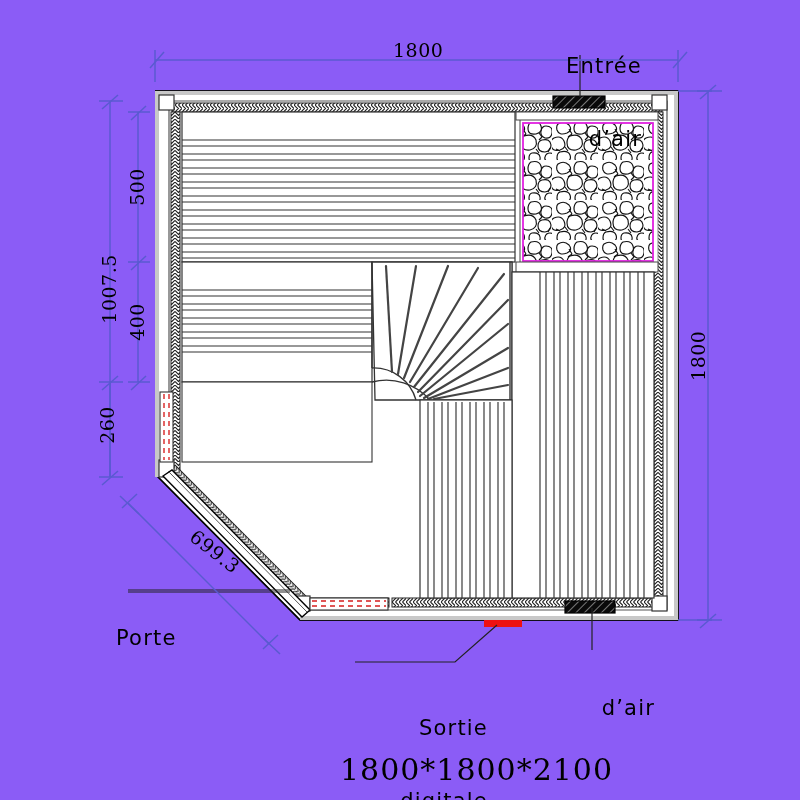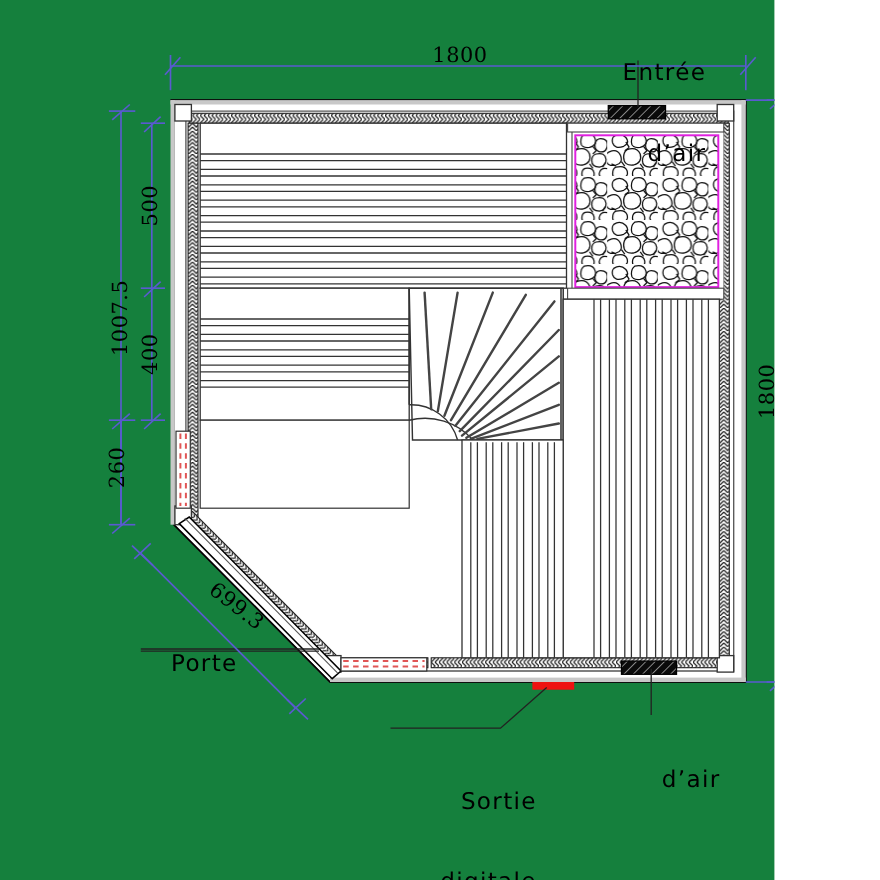--- a/index.html
+++ b/index.html
@@ -2,23 +2,23 @@
 <html><head>
 <meta charset="utf-8">
 <style>
   html, body {
     margin: 0;
     padding: 0;
     background: #ffffff;
   }
   #page {
     position: relative;
-    width: 704px;
+    width: 800px;
     height: 800px;
-    background: #15803d;
+    background: #8b5cf6;
     font-family: "DejaVu Sans", sans-serif;
     overflow: hidden;
   }
   #plan-svg {
     position: absolute;
     left: 0;
     top: 0;
     width: 800px;
     height: 800px;
   }
@@ -343,23 +343,24 @@
 
   <div class="lbl lbl-callout" style="left:520px; top:6px; width:122px;">
     <div>Entrée</div>
     <div>d’air</div>
   </div>
 
   <div class="lbl lbl-callout" style="left:533px; top:648px; width:122px;">
     <div>d’air</div>
   </div>
 
-  <div class="lbl lbl-callout" style="left:116px; top:543px; width:100px; text-align:right;">
+  <div class="lbl lbl-callout" style="left:116px; top:578px; width:100px; text-align:left;">
     <div>Porte</div>
   </div>
 
   <div class="lbl lbl-callout" style="left:318px; top:668px; width:170px;">
     <div>Sortie</div>
     <div>digitale</div>
   </div>
 
+  <div class="title-text" style="left:340px; top:752px;">1800*1800*2100</div>
 
 </div>
 
 </body></html>

